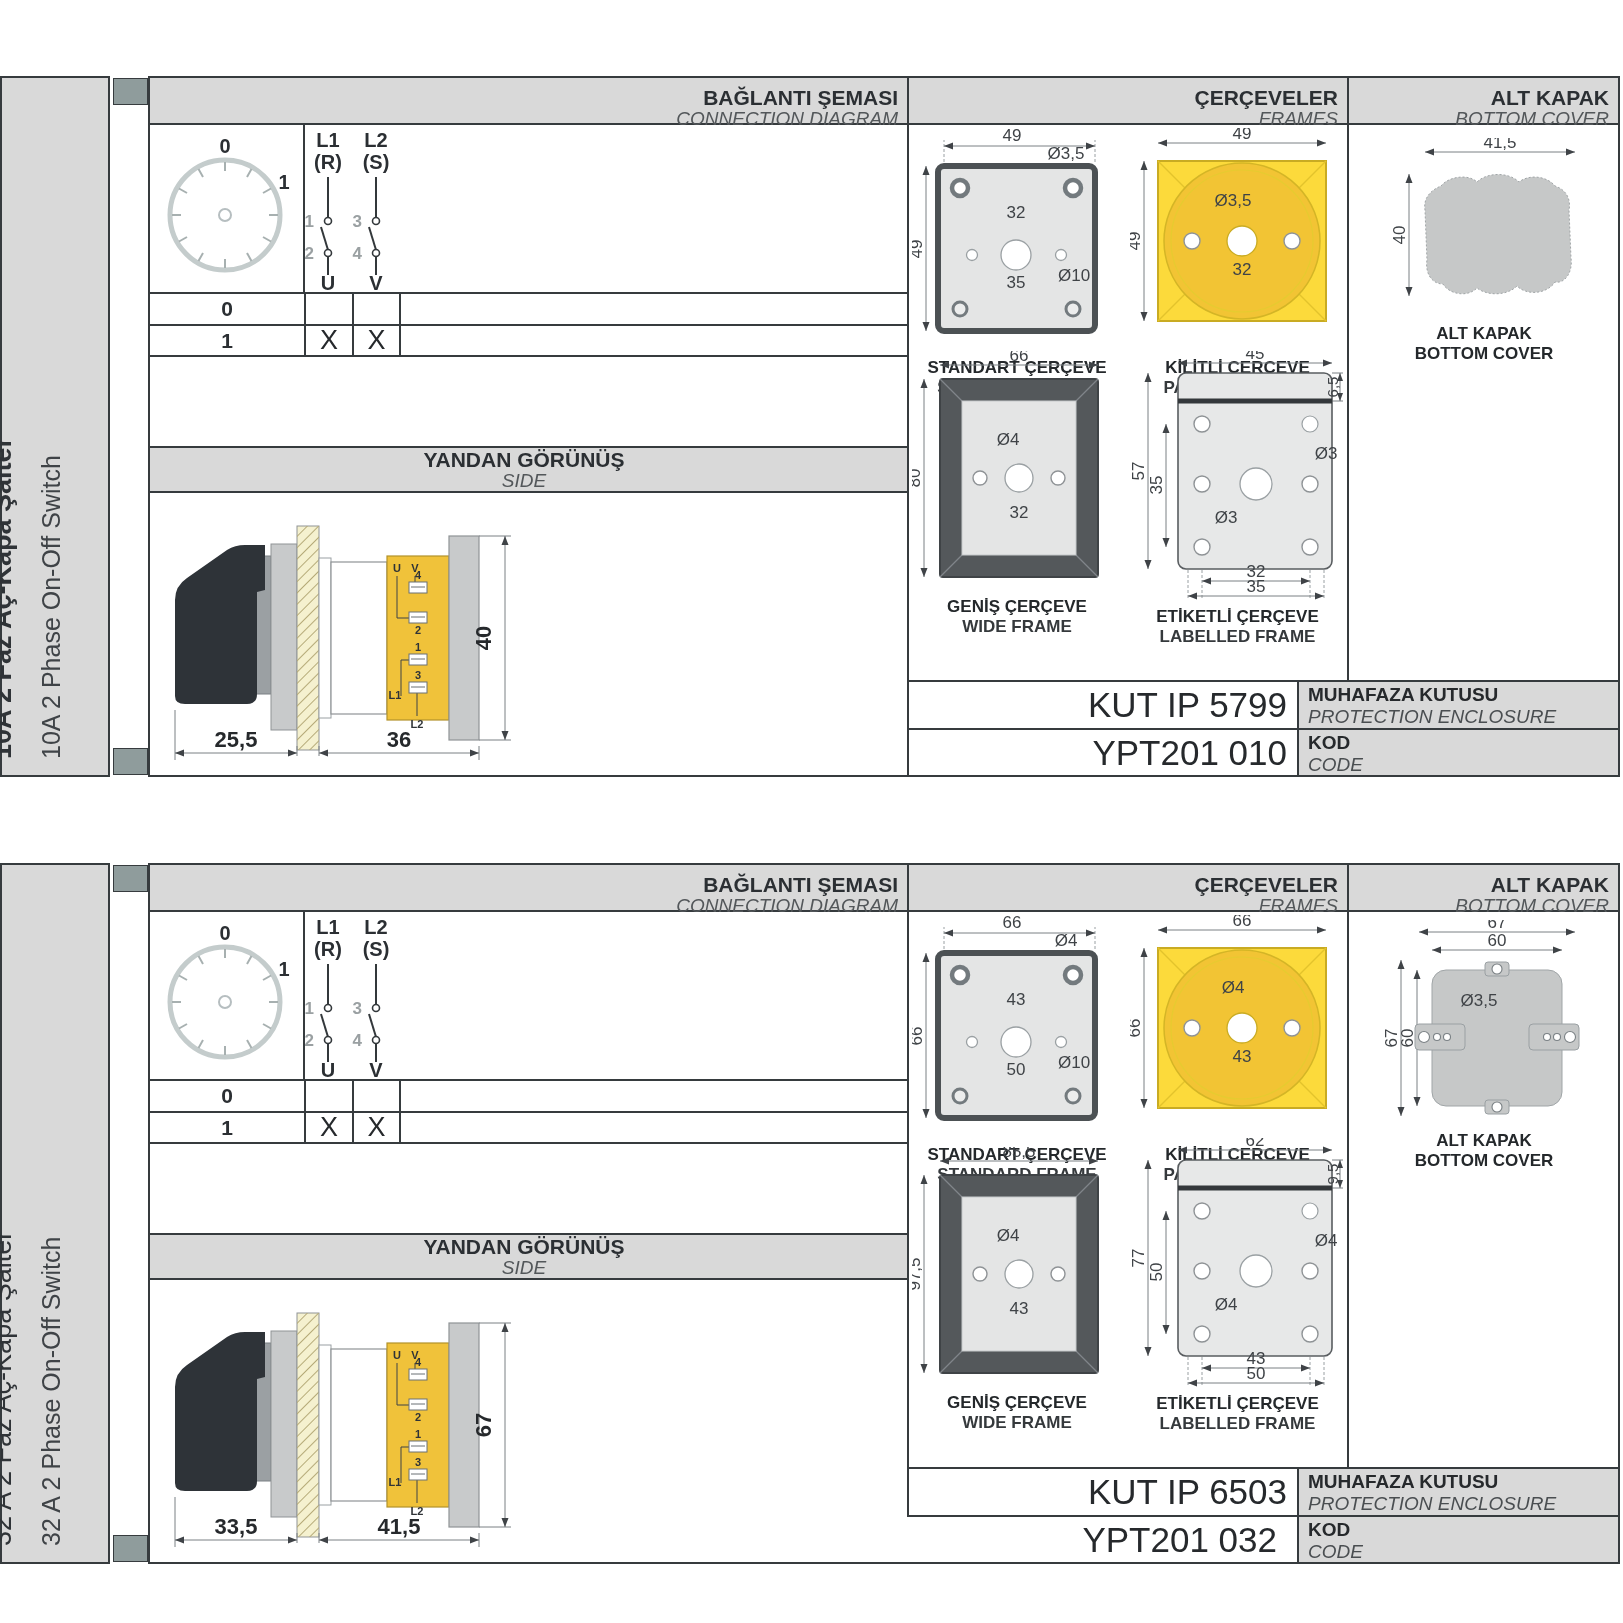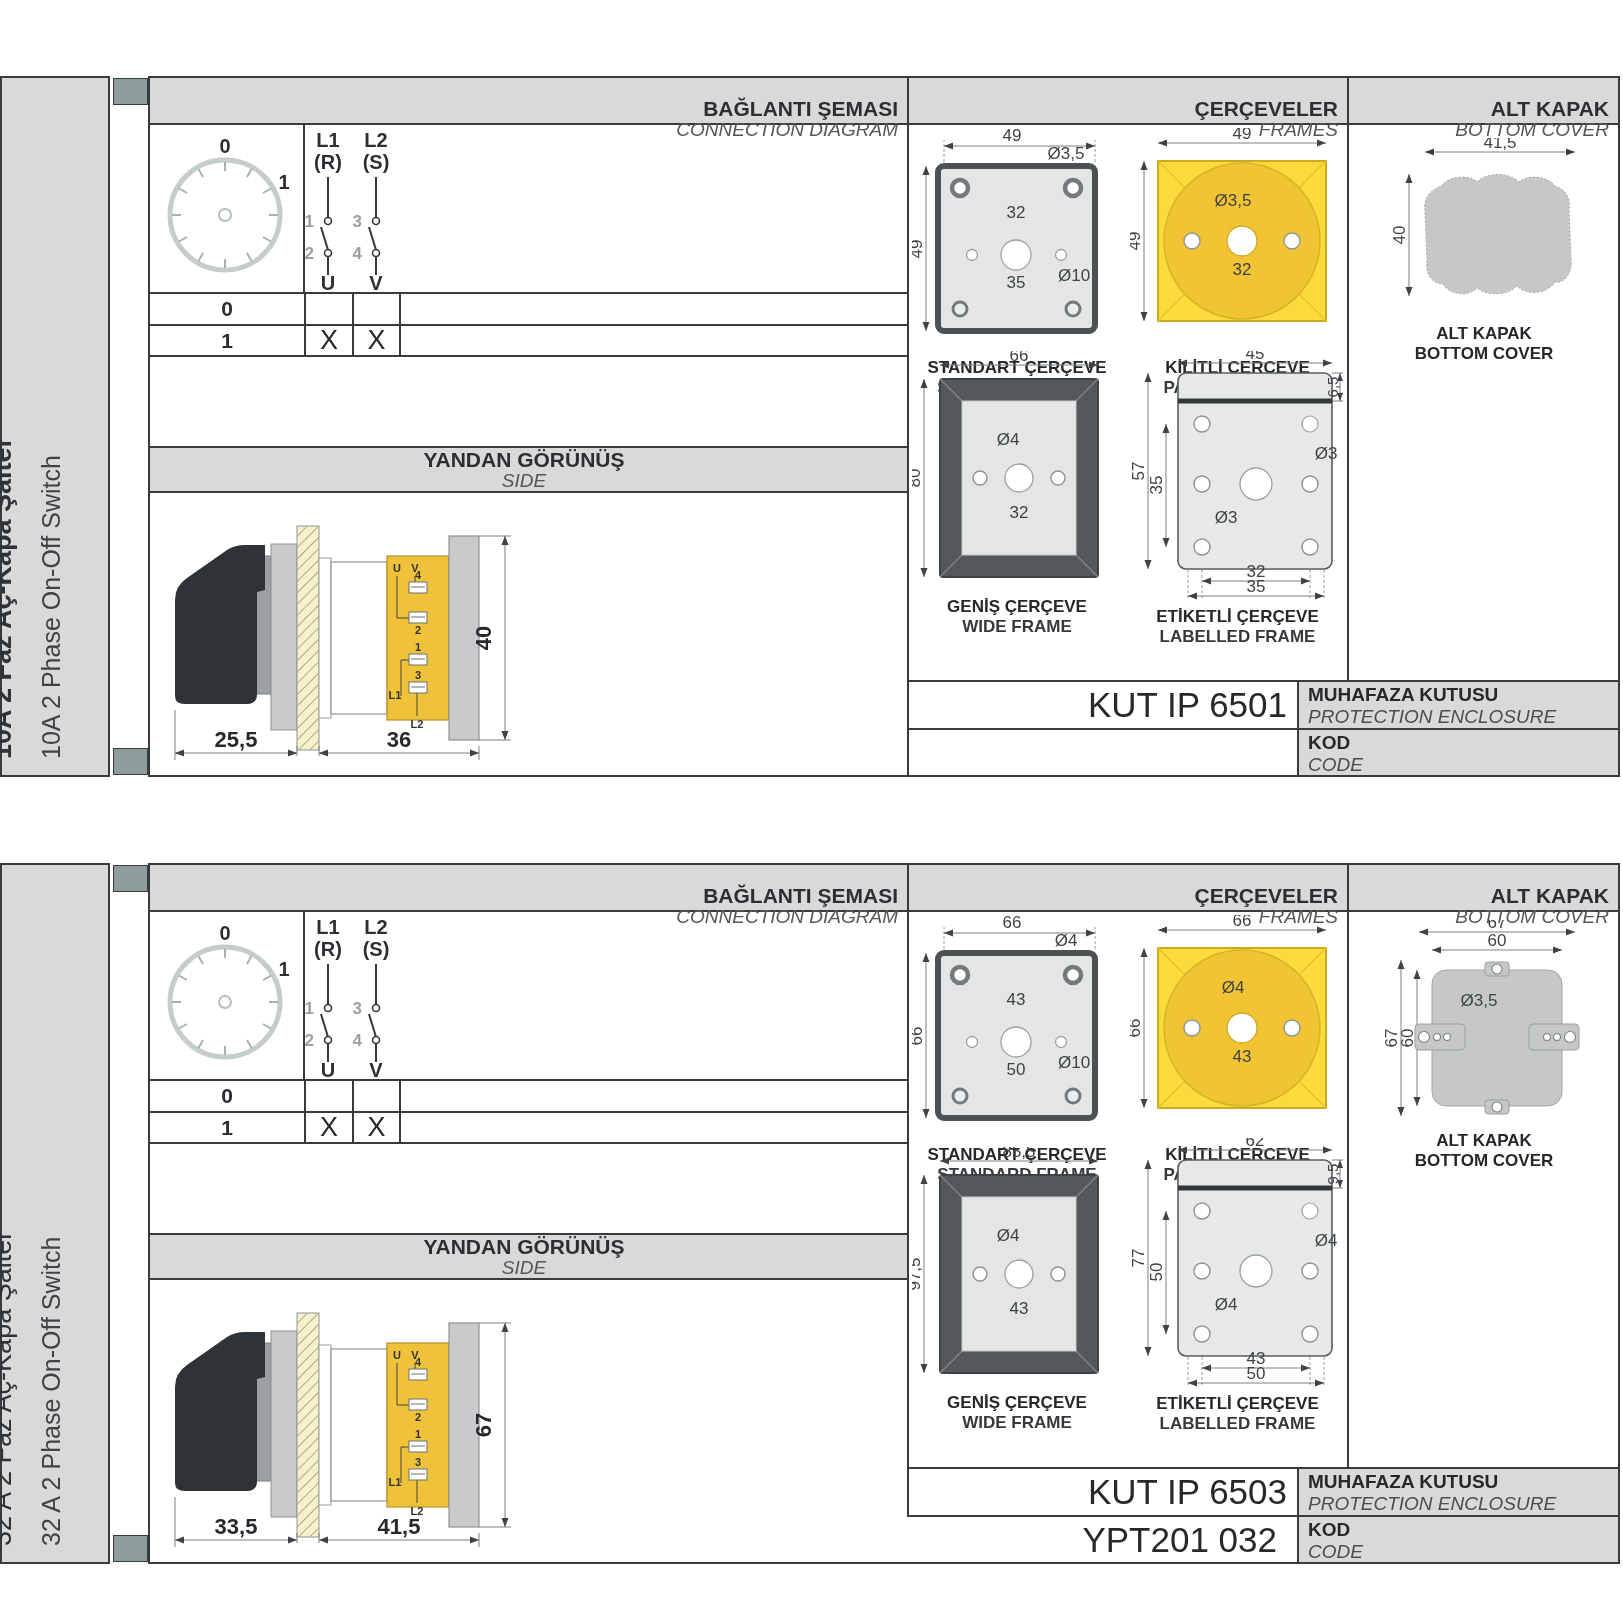--- a/index.html
+++ b/index.html
@@ -7,21 +7,21 @@
   .sec{position:absolute;left:0;width:1623px;height:701px}
   .sidebar{position:absolute;left:0;top:0;width:110px;height:100%;background:#d9d9d9;border:2px solid #363b3e;box-sizing:border-box}
   .vlab{position:absolute;transform-origin:left bottom;transform:rotate(-90deg);white-space:nowrap;color:#2f3337}
   .vlab.tr{left:16px;bottom:16px;font-size:27px;font-weight:bold}
   .vlab.tr.reg{font-weight:normal}
   .vlab.en{left:64px;bottom:16px;font-size:25px;font-weight:normal;color:#3f4347}
   .tabblk{position:absolute;left:113px;width:35px;height:27px;background:#8f9c9c;border:1px solid #363b3e;box-sizing:border-box}
   .content{position:absolute;left:148px;top:0;width:1472px;height:100%;border:2px solid #363b3e;box-sizing:border-box;background:#fff}
   .hline{position:absolute;height:2px;background:#363b3e}
   .vline{position:absolute;width:2px;background:#363b3e}
-  .hdr{position:absolute;top:0;height:47px;background:#d9d9d9;border-bottom:2px solid #363b3e;box-sizing:border-box;text-align:right;padding:19px 9px 0 0}
+  .hdr{position:absolute;top:0;height:47px;background:#d9d9d9;border-bottom:2px solid #363b3e;box-sizing:border-box;text-align:right;padding:8px 9px 0 0}
   .hdr .t1{display:block;font-size:21px;font-weight:bold;color:#2b2f33;line-height:23px}
   .hdr .t2{display:block;font-size:19px;font-style:italic;color:#53575a;line-height:20px}
   .gbar{position:absolute;background:#d9d9d9;border-top:2px solid #363b3e;border-bottom:2px solid #363b3e;box-sizing:border-box;text-align:center;padding:1px 9px 0 0}
   .dcell{position:absolute;display:flex;align-items:center;justify-content:center;font-weight:bold;font-size:21px;color:#2b2f33}
   .xcell{position:absolute;display:flex;align-items:center;justify-content:center;font-size:27px;font-weight:400;color:#26292c}
   .fcell{position:absolute;text-align:center}
   .cap{text-align:center;line-height:20px;margin-top:2px}
   .cap .c1{font-size:17px;font-weight:bold;color:#24282b}
   .cap .c2{font-size:17px;font-weight:bold;color:#35393c}
   .bigcode{position:absolute;background:#fff;text-align:right;font-size:35px;font-weight:500;color:#26292c;padding-right:10px;box-sizing:border-box}
@@ -404,25 +404,26 @@
           <text class="dt" transform="rotate(-90 48 97)" x="48" y="97" text-anchor="middle">40</text>
         </svg>
         <div class="cap">
           <div class="c1">ALT KAPAK</div>
           <div class="c1">BOTTOM COVER</div>
         </div>
       </div>
 
       <div class="hline" style="left:757px;top:602px;width:711px"></div>
       <div class="hline" style="left:757px;top:650px;width:711px"></div>
-      <div class="bigcode" style="left:759px;top:604px;width:388px;height:46px;line-height:46px">KUT IP 6501</div>
+      <div class="bigcode" style="left:759px;top:604px;width:388px;height:46px;line-height:46px">KUT IP 5799</div>
       <div class="lblcell" style="left:1147px;top:604px;width:321px;height:46px">
         <span class="t1">MUHAFAZA KUTUSU</span>
         <span class="t2">PROTECTION ENCLOSURE</span>
       </div>
+      <div class="bigcode" style="left:759px;top:652px;width:388px;height:45px;line-height:45px">YPT201 010</div>
       <div class="lblcell" style="left:1147px;top:652px;width:321px;height:45px">
         <span class="t1">KOD</span>
         <span class="t2">CODE</span>
       </div>
     </div>
   </div>
 
   <div class="sec" style="top:863px">
     <div class="sidebar">
       <span class="vlab tr reg">32 A 2 Faz Aç-Kapa Şalter</span>

